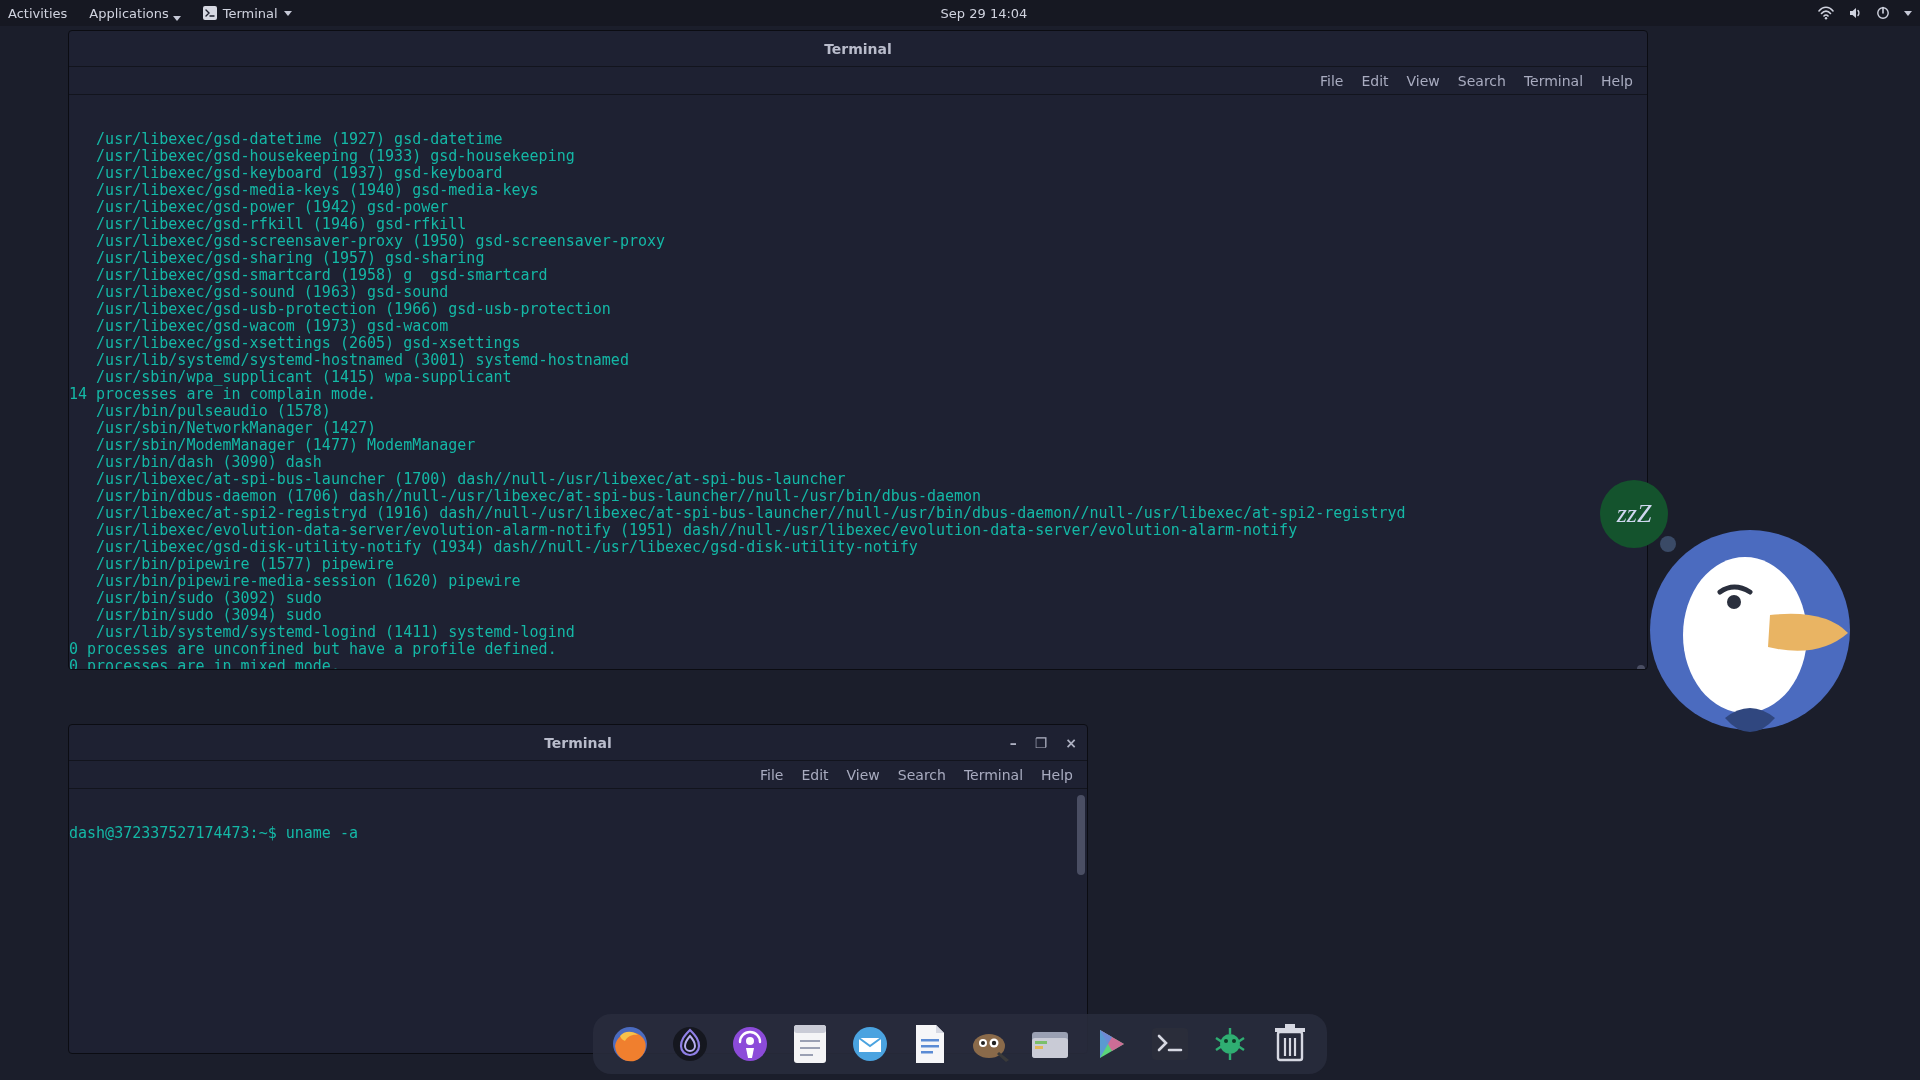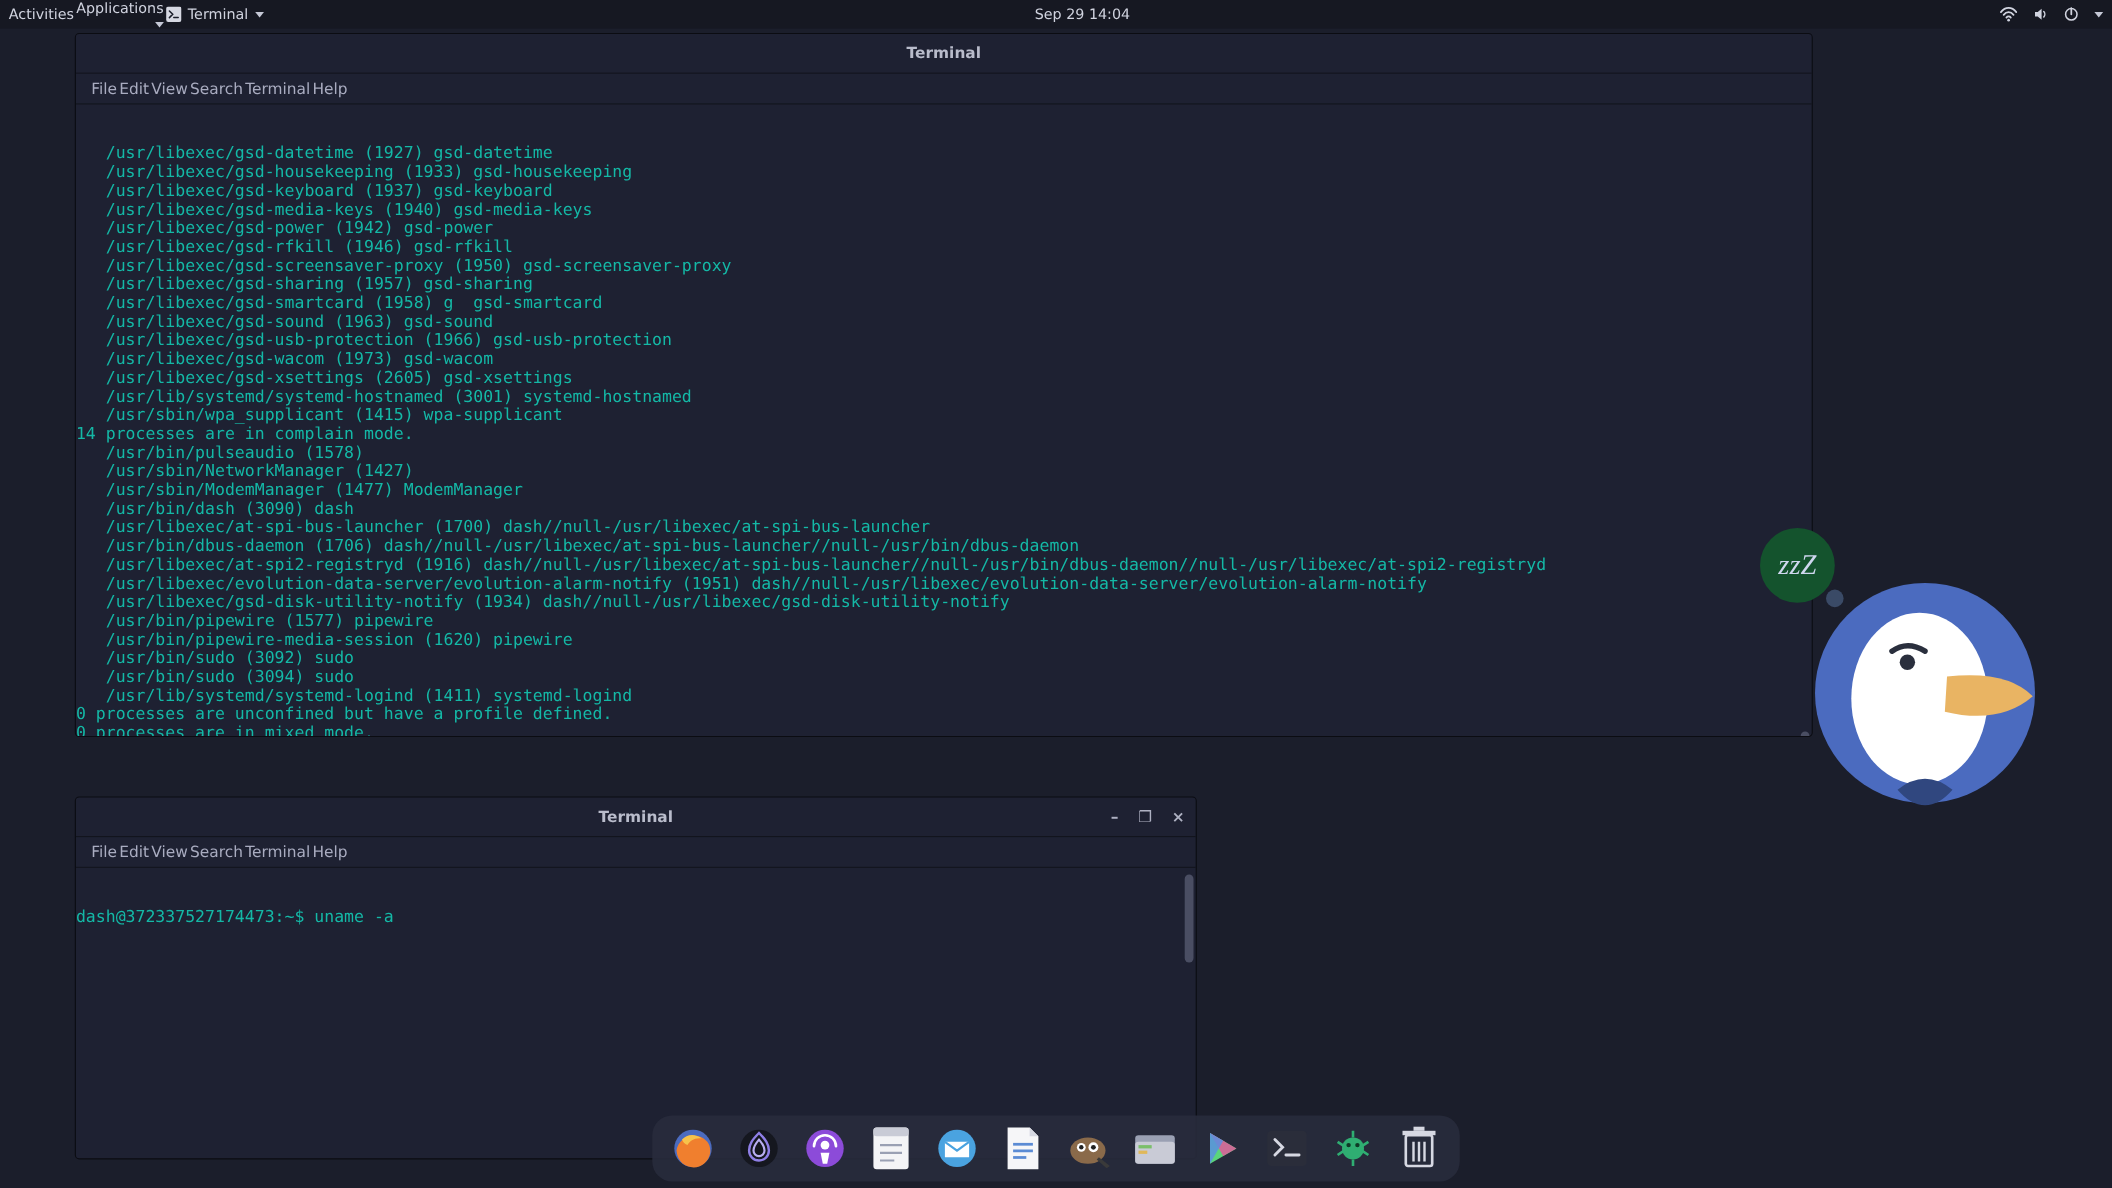--- a/index.html
+++ b/index.html
@@ -13,22 +13,22 @@
   }
   
   .topbar {
     position: absolute; top: 0; left: 0; right: 0; height: 26px;
     background: #161822;
     display: flex; align-items: center;
     font-size: 13px; color: #d0d3df;
     padding: 0 8px;
     z-index: 100;
   }
-  .topbar .left { display: flex; gap: 2px; align-items: center; }
-  .topbar .left .apps { display: flex; align-items: flex-end; gap: 4px; flex-direction: column; }
+  .topbar .left { display: flex; gap: 22px; align-items: center; }
+  .topbar .left .apps { display: flex; align-items: flex-end; gap: 4px; }
   .topbar .center { position: absolute; left: 50%; transform: translateX(-50%); font-weight: 400; margin-left: 24px; }
   .topbar .right { margin-left: auto; display: flex; gap: 14px; align-items: center; }
   .topbar .tablabel { display: flex; align-items: center; gap: 6px; }
   .tri-down {
     width: 0; height: 0; border-left: 4px solid transparent;
     border-right: 4px solid transparent; border-top: 5px solid #c5c8d6;
     display: inline-block;
   }
   .topbar svg { display: block; }
 
@@ -46,23 +46,24 @@
   .titlebar {
     height: 36px; display: flex; align-items: center; justify-content: center;
     position: relative; font-size: 14px; color: #b9bccb; font-weight: bold;
     border-bottom: 1px solid #12141d;
   }
   .titlebar .winbtns { position: absolute; right: 10px; top: 0; bottom: 0;
     display: flex; align-items: center; gap: 18px; font-size: 14px; color: #aeb1c2; }
   .winbtn { cursor: default; }
 
   .menubar {
-    height: 28px; display: flex; align-items: center; gap: 2px;
+    height: 28px; display: flex; align-items: center; gap: 18px;
     padding: 0 14px; font-size: 14px; color: #a9acc0;
     border-bottom: 1px solid #12141d;
+    justify-content: flex-end;
   }
   .menubar span { cursor: default; }
 
   .term-body {
     flex: 1; overflow: hidden; position: relative;
     font-family: "DejaVu Sans Mono", "Liberation Mono", monospace;
     font-size: 15px; line-height: 17px; color: #14b8a6;
     padding: 2px 0 0 0;
     white-space: pre;
   }

